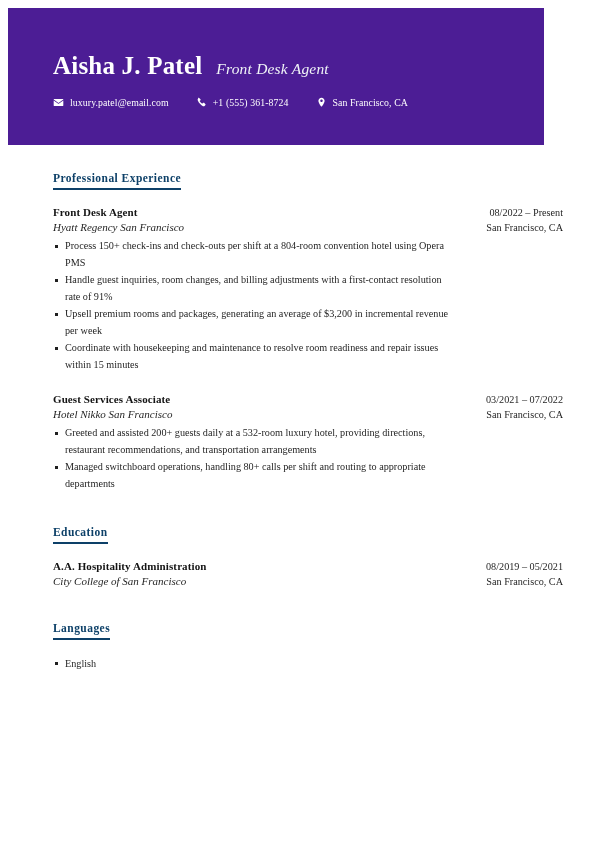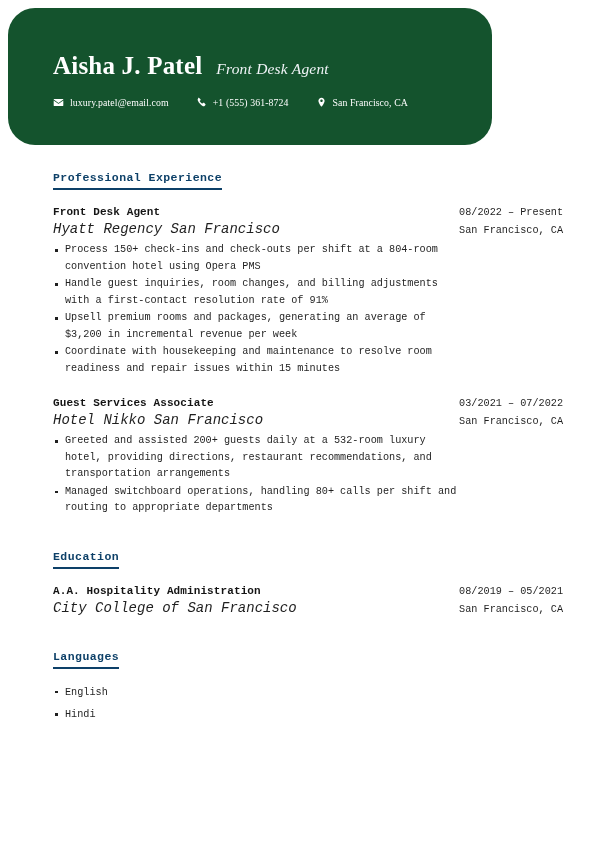--- a/index.html
+++ b/index.html
@@ -20,25 +20,24 @@
     height: 860px;
     background: #ffffff;
     box-sizing: border-box;
   }
 
   
   .banner {
     position: absolute;
     left: 8px;
     top: 8px;
-    width: 484px;
+    width: 536px;
     height: 137px;
-    background: #14532d;
+    background: #4c1d95;
     box-sizing: border-box;
-    border-radius: 27px;
   }
   .banner-inner {
     position: absolute;
     left: 45px;
     right: 40px;
     top: 44px;
   }
   .name-row {
     display: flex;
     align-items: baseline;
@@ -79,21 +78,21 @@
     fill: #ffffff;
   }
 
   
   .content {
     position: absolute;
     left: 53px;
     right: 45px;
     top: 168px;
   }
-  .section { margin-bottom: 0; font-family: Liberation Mono, monospace; }
+  .section { margin-bottom: 0; }
   .section-head {
     display: inline-block;
     font-size: 11.5px;
     font-weight: bold;
     color: #0d4068;
     letter-spacing: 0.45px;
     padding-bottom: 4px;
     border-bottom: 2.2px solid #0d4068;
   }
   .section-body { margin-top: 16px; }
@@ -112,21 +111,21 @@
     color: #141414;
     letter-spacing: 0.1px;
   }
   .entry-date {
     font-size: 10.2px;
     color: #1f1f1f;
     text-align: left;
     white-space: nowrap;
   }
   .entry-org {
-    font-size: 14px;
+    font-size: 11px;
     font-style: italic;
     color: #1f1f1f;
     margin-top: 3px;
   }
   .entry-loc {
     font-size: 10.2px;
     color: #1f1f1f;
     text-align: right;
     white-space: nowrap;
     margin-top: 3px;
@@ -283,19 +282,18 @@
           </div>
         </div>
       </div>
     </div>
 
     <div class="section sec-gap-edu">
       <div class="section-head">Languages</div>
       <div class="section-body">
         <div class="lang-grid">
           <div class="lang-item">English</div>
-          <div class="lang-item">Hindi</div>
         </div>
       </div>
     </div>
 
   </div>
 </div>
 
 </body></html>

